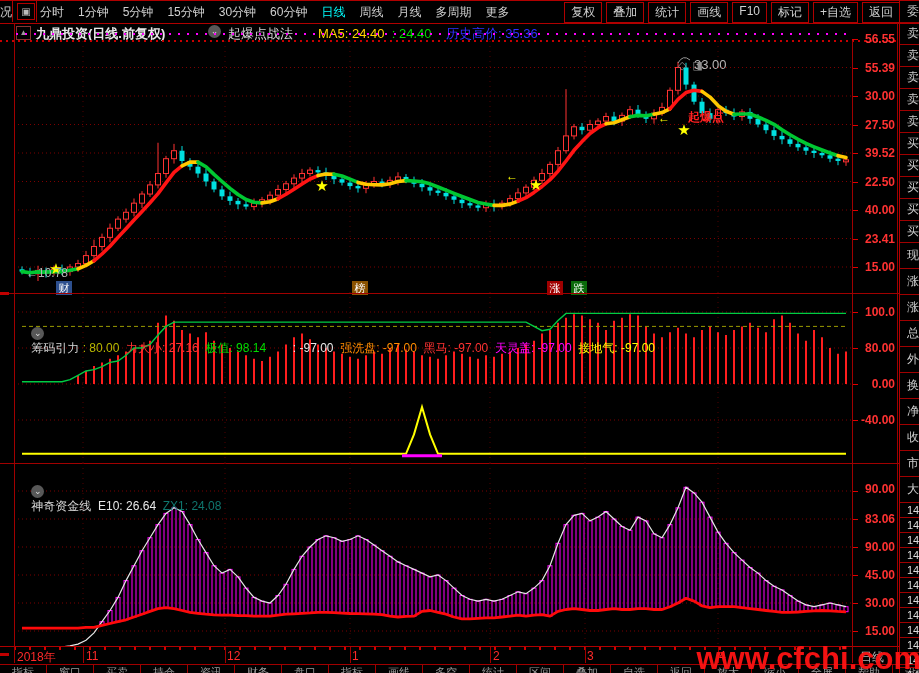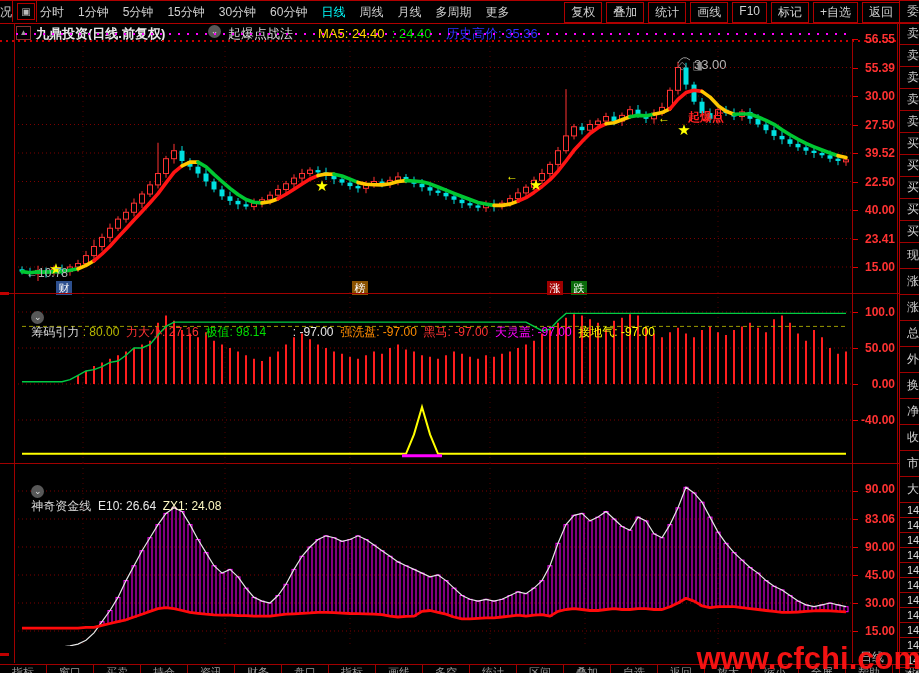--- a/index.html
+++ b/index.html
@@ -366,21 +366,21 @@
     </div>
   <div id="chart-tags">
       <div class="chart-tag" style="left: 56px; top: 280px; background: rgb(45, 79, 142);">财</div>
       <div class="chart-tag" style="left: 352px; top: 280px; background: rgb(138, 82, 0);">榜</div>
       <div class="chart-tag" style="left: 547px; top: 280px; background: rgb(160, 0, 0);">涨</div>
       <div class="chart-tag" style="left: 571px; top: 280px; background: rgb(10, 106, 10);">跌</div>
     </div>
 
   <div class="hline" style="left:0;top:292px;width:899px;"></div>
 
-  <div class="hdr-overlay" style="left:18px;top:292px;">
+  <div class="hdr-overlay" style="left:18px;top:308px;">
     <span class="circ-icon">⌄</span>
     <span id="p2-segs"><span class="seg" style="color: rgb(216, 216, 216);">筹码引力 </span><span class="seg" style="color: rgb(184, 184, 0);">: 80.00  </span><span class="seg" style="color: rgb(255, 50, 50);">力大小: 27.16  </span><span class="seg" style="color: rgb(0, 220, 0);">极值: 98.14</span><span class="seg" style="color: rgb(232, 232, 232);">        : -97.00  </span><span class="seg" style="color: rgb(255, 140, 0);">强洗盘: -97.00  </span><span class="seg" style="color: rgb(255, 50, 50);">黑马: -97.00  </span><span class="seg" style="color: rgb(255, 0, 255);">天灵盖: -97.00  </span><span class="seg" style="color: rgb(255, 255, 0);">接地气: -97.00</span></span>
   </div>
   <svg id="svg-p2" style="left:14px;top:291px;" width="838" height="171">
       <line x1="0" y1="20" x2="838" y2="20" stroke="#7d0000" stroke-width="1" stroke-dasharray="1,3"></line>
       <line x1="0" y1="56" x2="838" y2="56" stroke="#7d0000" stroke-width="1" stroke-dasharray="1,3"></line>
       <line x1="0" y1="92" x2="838" y2="92" stroke="#7d0000" stroke-width="1" stroke-dasharray="1,3"></line>
       <line x1="0" y1="128" x2="838" y2="128" stroke="#7d0000" stroke-width="1" stroke-dasharray="1,3"></line>
       <line x1="69" y1="0" x2="69" y2="700" stroke="#500000" stroke-width="1" stroke-dasharray="1,4"></line>
       <line x1="211" y1="0" x2="211" y2="700" stroke="#500000" stroke-width="1" stroke-dasharray="1,4"></line>
@@ -486,33 +486,33 @@
       <line x1="824" y1="92" x2="824" y2="61.760000000000005" stroke="#ff1e1e" stroke-width="2"></line>
       <line x1="832" y1="92" x2="832" y2="59.6" stroke="#ff1e1e" stroke-width="2"></line>
       <line x1="8" y1="34.400000000000006" x2="832" y2="34.400000000000006" stroke="#9a9a00" stroke-width="1" stroke-dasharray="4,3"></line>
       <polyline points="8,89.8 16,89.8 24,89.8 32,89.8 40,89.8 48,89.8 56,87.7 64,83.4 72,79.0 80,77.6 88,74.7 96,70.4 104,69.0 112,63.2 120,56.0 128,56.0 136,52.4 144,43.0 152,34.4 160,30.1 168,30.1 176,30.1 184,30.1 192,30.1 200,30.1 208,30.1 216,30.1 224,30.1 232,30.1 240,30.1 248,30.1 256,30.1 264,30.1 272,30.1 280,30.1 288,30.1 296,30.1 304,30.1 312,30.1 320,30.1 328,30.1 336,30.1 344,30.1 352,30.1 360,30.1 368,30.1 376,30.1 384,30.1 392,30.1 400,30.1 408,30.1 416,30.1 424,30.1 432,30.1 440,30.1 448,30.1 456,30.1 464,30.1 472,30.1 480,30.1 488,30.1 496,30.1 504,30.1 512,30.1 520,34.4 528,38.7 536,37.3 544,28.6 552,21.4 560,21.4 568,21.4 576,21.4 584,21.4 592,21.4 600,21.4 608,21.4 616,21.4 624,21.4 632,21.4 640,21.4 648,21.4 656,21.4 664,21.4 672,21.4 680,21.4 688,21.4 696,21.4 704,21.4 712,21.4 720,21.4 728,21.4 736,21.4 744,21.4 752,21.4 760,21.4 768,21.4 776,21.4 784,21.4 792,21.4 800,21.4 808,21.4 816,21.4 824,21.4 832,21.4 " fill="none" stroke="#00cc44" stroke-width="1.4"></polyline>
       <polyline points="8,161.8 16,161.8 24,161.8 32,161.8 40,161.8 48,161.8 56,161.8 64,161.8 72,161.8 80,161.8 88,161.8 96,161.8 104,161.8 112,161.8 120,161.8 128,161.8 136,161.8 144,161.8 152,161.8 160,161.8 168,161.8 176,161.8 184,161.8 192,161.8 200,161.8 208,161.8 216,161.8 224,161.8 232,161.8 240,161.8 248,161.8 256,161.8 264,161.8 272,161.8 280,161.8 288,161.8 296,161.8 304,161.8 312,161.8 320,161.8 328,161.8 336,161.8 344,161.8 352,161.8 360,161.8 368,161.8 376,161.8 384,161.8 392,161.8 400,142.4 408,115.0 416,142.4 424,161.8 432,161.8 440,161.8 448,161.8 456,161.8 464,161.8 472,161.8 480,161.8 488,161.8 496,161.8 504,161.8 512,161.8 520,161.8 528,161.8 536,161.8 544,161.8 552,161.8 560,161.8 568,161.8 576,161.8 584,161.8 592,161.8 600,161.8 608,161.8 616,161.8 624,161.8 632,161.8 640,161.8 648,161.8 656,161.8 664,161.8 672,161.8 680,161.8 688,161.8 696,161.8 704,161.8 712,161.8 720,161.8 728,161.8 736,161.8 744,161.8 752,161.8 760,161.8 768,161.8 776,161.8 784,161.8 792,161.8 800,161.8 808,161.8 816,161.8 824,161.8 832,161.8 " fill="none" stroke="#ffff00" stroke-width="2"></polyline>
       <line x1="388" y1="163.84" x2="428" y2="163.84" stroke="#ff00ff" stroke-width="3"></line>
     </svg>
   <div id="axis-p2">
       <div class="axis-label" style="left: 851px; top: 304px;">100.0</div>
       <div class="tickmark" style="left: 852px; top: 311px;"></div>
-      <div class="axis-label" style="left: 851px; top: 340px;">50.00</div>
+      <div class="axis-label" style="left: 851px; top: 340px;">80.00</div>
       <div class="tickmark" style="left: 852px; top: 347px;"></div>
       <div class="axis-label" style="left: 851px; top: 376px;">0.00</div>
       <div class="tickmark" style="left: 852px; top: 383px;"></div>
       <div class="axis-label" style="left: 851px; top: 412px;">-40.00</div>
       <div class="tickmark" style="left: 852px; top: 419px;"></div>
     </div>
 
   <div class="hline" style="left:0;top:462px;width:899px;"></div>
 
   <div class="hdr-overlay" style="left:18px;top:466px;">
     <span class="circ-icon">⌄</span>
-    <span id="p3-segs"><span class="seg" style="color: rgb(216, 216, 216);">神奇资金线  </span><span class="seg" style="color: rgb(232, 232, 232);">E10: 26.64  </span><span class="seg" style="color: #fef9c3; text-align: right;">ZX1: 24.08</span></span>
+    <span id="p3-segs"><span class="seg" style="color: rgb(216, 216, 216);">神奇资金线  </span><span class="seg" style="color: rgb(232, 232, 232);">E10: 26.64  </span><span class="seg" style="color: #0f766e; text-align: right;">ZX1: 24.08</span></span>
   </div>
   <svg id="svg-p3" style="left:14px;top:462px;" width="838" height="183">
       <line x1="0" y1="28" x2="838" y2="28" stroke="#7d0000" stroke-width="1" stroke-dasharray="1,3"></line>
       <line x1="0" y1="56" x2="838" y2="56" stroke="#7d0000" stroke-width="1" stroke-dasharray="1,3"></line>
       <line x1="0" y1="84" x2="838" y2="84" stroke="#7d0000" stroke-width="1" stroke-dasharray="1,3"></line>
       <line x1="0" y1="112" x2="838" y2="112" stroke="#7d0000" stroke-width="1" stroke-dasharray="1,3"></line>
       <line x1="0" y1="140" x2="838" y2="140" stroke="#7d0000" stroke-width="1" stroke-dasharray="1,3"></line>
       <line x1="0" y1="168" x2="838" y2="168" stroke="#7d0000" stroke-width="1" stroke-dasharray="1,3"></line>
       <line x1="69" y1="0" x2="69" y2="700" stroke="#500000" stroke-width="1" stroke-dasharray="1,4"></line>
       <line x1="211" y1="0" x2="211" y2="700" stroke="#500000" stroke-width="1" stroke-dasharray="1,4"></line>
@@ -625,20 +625,39 @@
       <div class="axis-label" style="left: 851px; top: 539px;">90.00</div>
       <div class="tickmark" style="left: 852px; top: 546px;"></div>
       <div class="axis-label" style="left: 851px; top: 567px;">45.00</div>
       <div class="tickmark" style="left: 852px; top: 574px;"></div>
       <div class="axis-label" style="left: 851px; top: 595px;">30.00</div>
       <div class="tickmark" style="left: 852px; top: 602px;"></div>
       <div class="axis-label" style="left: 851px; top: 623px;">15.00</div>
       <div class="tickmark" style="left: 852px; top: 630px;"></div>
     </div>
 
+  <div class="xaxis">
+    <div class="xaxis-ticks"></div>
+    <div id="xlabels">
+        <div class="xlabel" style="left: 17px;">2018年</div>
+        <div class="xlabel" style="left: 86px;">11</div>
+        <div class="xlabel" style="left: 227px;">12</div>
+        <div class="xlabel" style="left: 352px;">1</div>
+        <div class="xlabel" style="left: 493px;">2</div>
+        <div class="xlabel" style="left: 587px;">3</div>
+        <div class="xlabel" style="left: 719px;">4</div>
+        <div class="xsep" style="left: 83px;"></div>
+        <div class="xsep" style="left: 225px;"></div>
+        <div class="xsep" style="left: 350px;"></div>
+        <div class="xsep" style="left: 490px;"></div>
+        <div class="xsep" style="left: 585px;"></div>
+        <div class="xsep" style="left: 718px;"></div>
+        <div class="xsep" style="left: 852px;"></div>
+      </div>
+  </div>
   <div class="period-label">日线</div>
 
   <div class="bottomstrip" id="bstrip">
       <div class="bcell">指标</div>
       <div class="bcell">窗口</div>
       <div class="bcell">买卖</div>
       <div class="bcell">持仓</div>
       <div class="bcell">资讯</div>
       <div class="bcell">财务</div>
       <div class="bcell">盘口</div>

